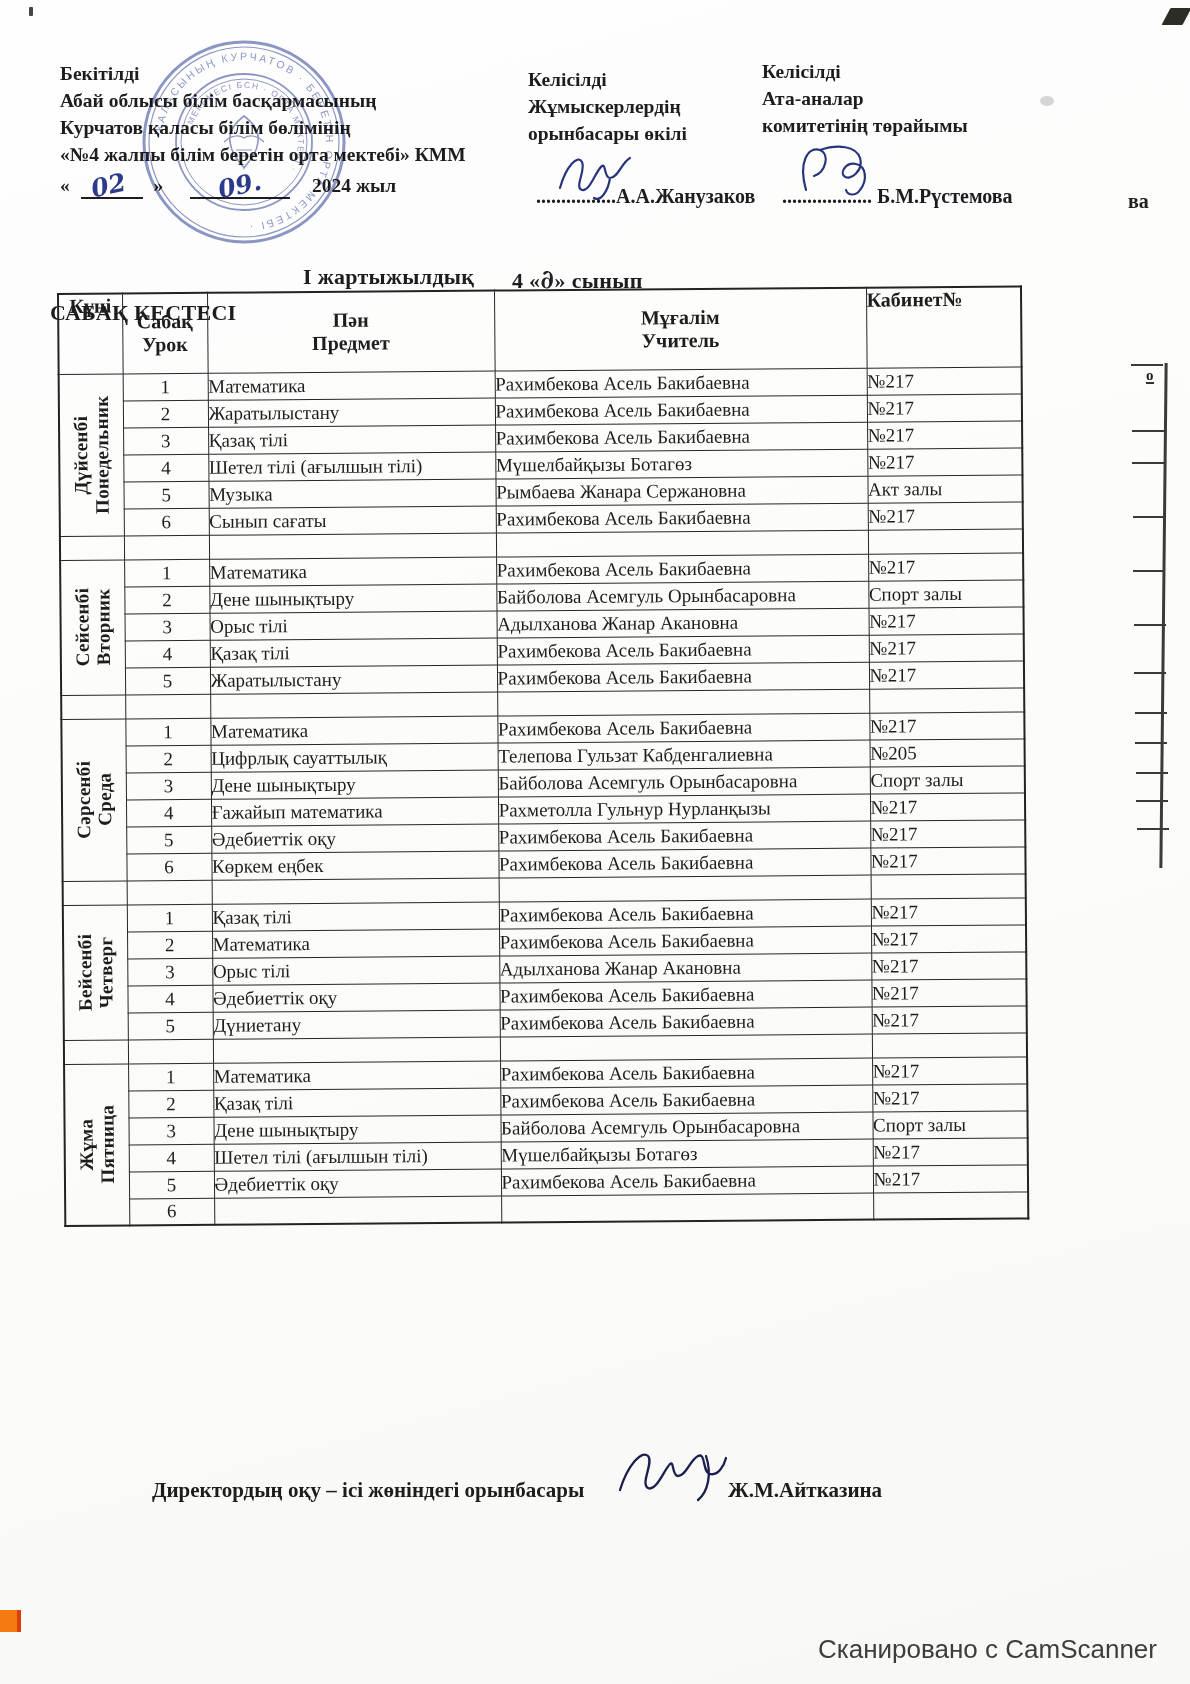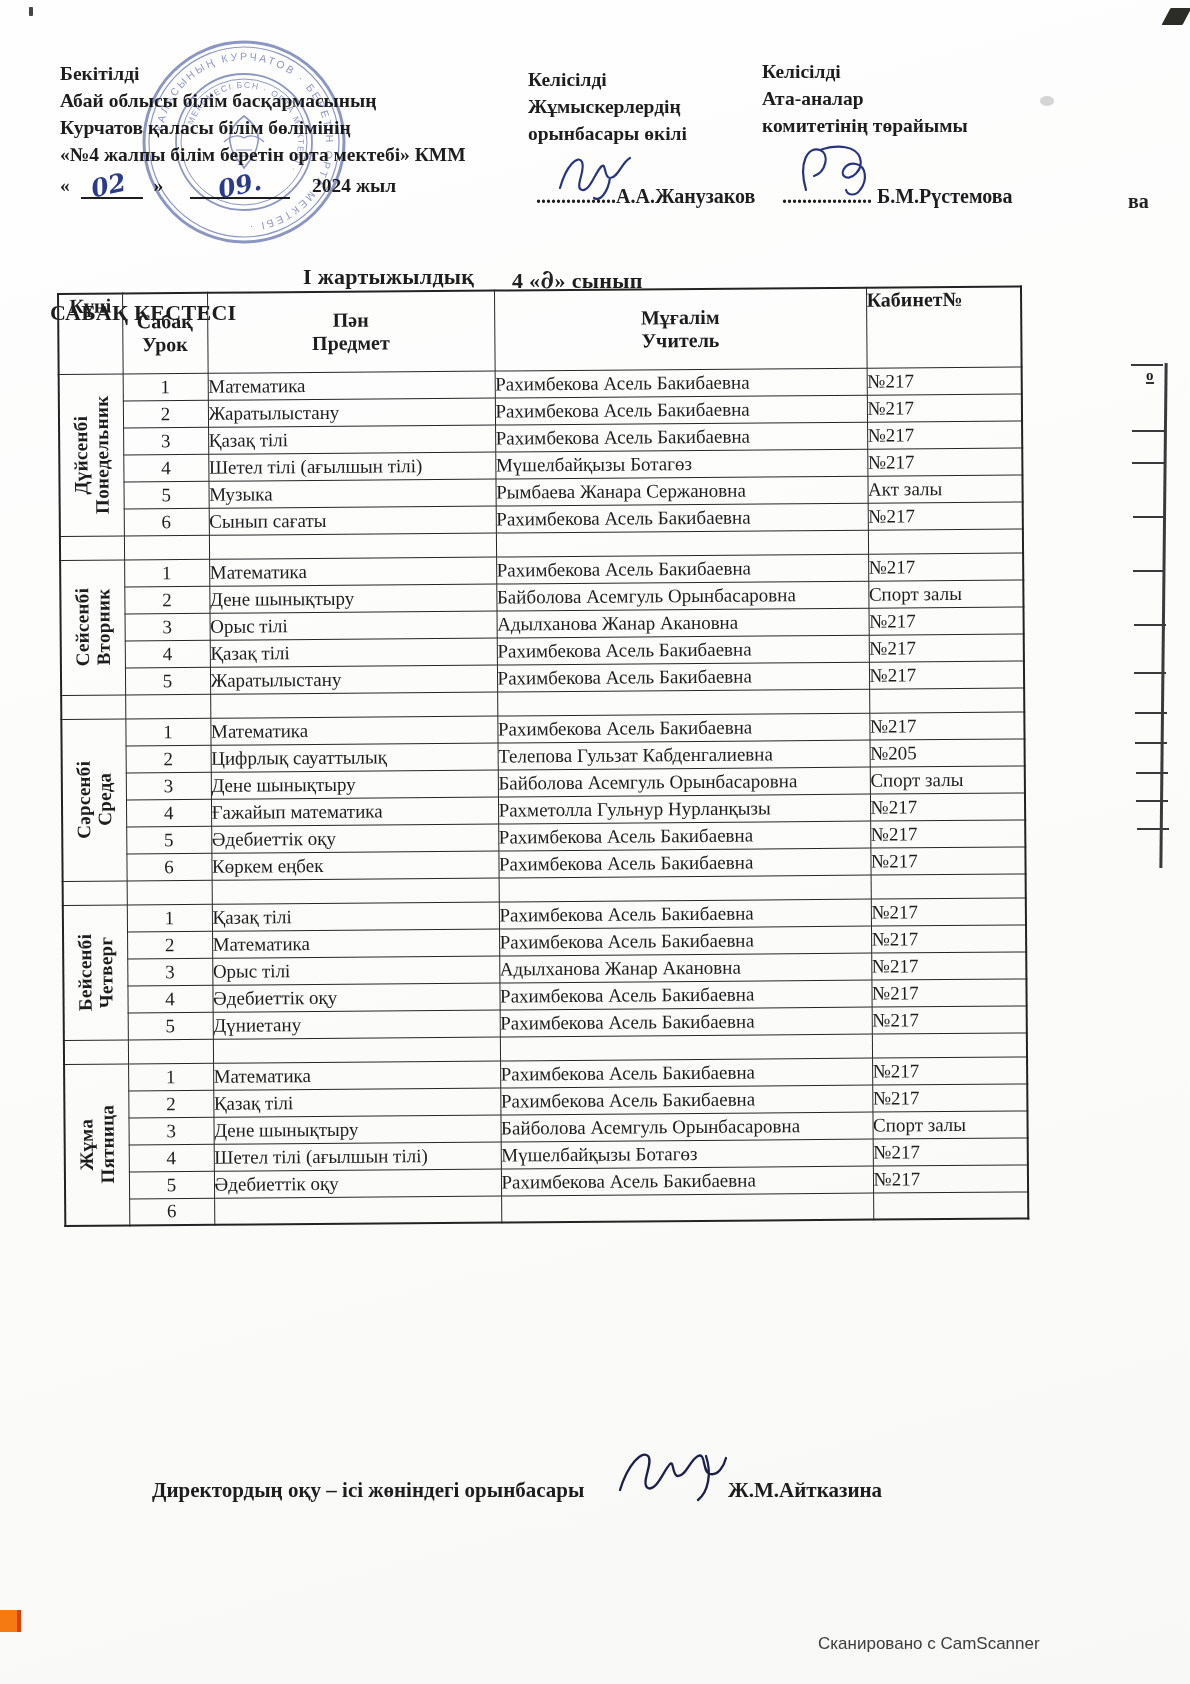--- a/index.html
+++ b/index.html
@@ -51,21 +51,21 @@
     font-size:19px;line-height:20px;letter-spacing:.3px;}
   
   .edge-line{background:#3a3a3a;}
   .edge-tick{background:#3a3a3a;height:2.4px;width:32px;}
   .edge-mark{font-weight:bold;font-size:15px;border-bottom:2px solid #333;line-height:14px;}
   .frag-text{font-weight:bold;font-size:20px;color:#222;}
   .corner-mark{background:#2d2d28;transform:skewX(-28deg);border-radius:1px;}
   .tiny-mark{background:#444;border-radius:1px;}
   
   .footer-label{font-weight:bold;font-size:21px;white-space:nowrap;}
-  .camscanner{font-family:"Liberation Sans", sans-serif;font-size:17px;color:#3d3d3d;white-space:nowrap;}
+  .camscanner{font-family:"Liberation Sans", sans-serif;font-size:26px;color:#3d3d3d;white-space:nowrap;}
   .orange-chip{background:#f57a12;border-right:4px solid #dd3f07;}
   .smudge{border-radius:50%;background:radial-gradient(closest-side,rgba(60,60,60,.05),rgba(0,0,0,0));}
 </style>
 </head>
 <body>
 
 <div class="abs tiny-mark" style="left:29px;top:7px;width:4px;height:9px;"></div>
 <div class="abs corner-mark" style="left:1166px;top:8px;width:21px;height:17px;"></div>
 <div class="abs smudge" style="left:1040px;top:96px;width:14px;height:10px;background:#8a8a8a;opacity:.35;border-radius:50%;"></div>
 

